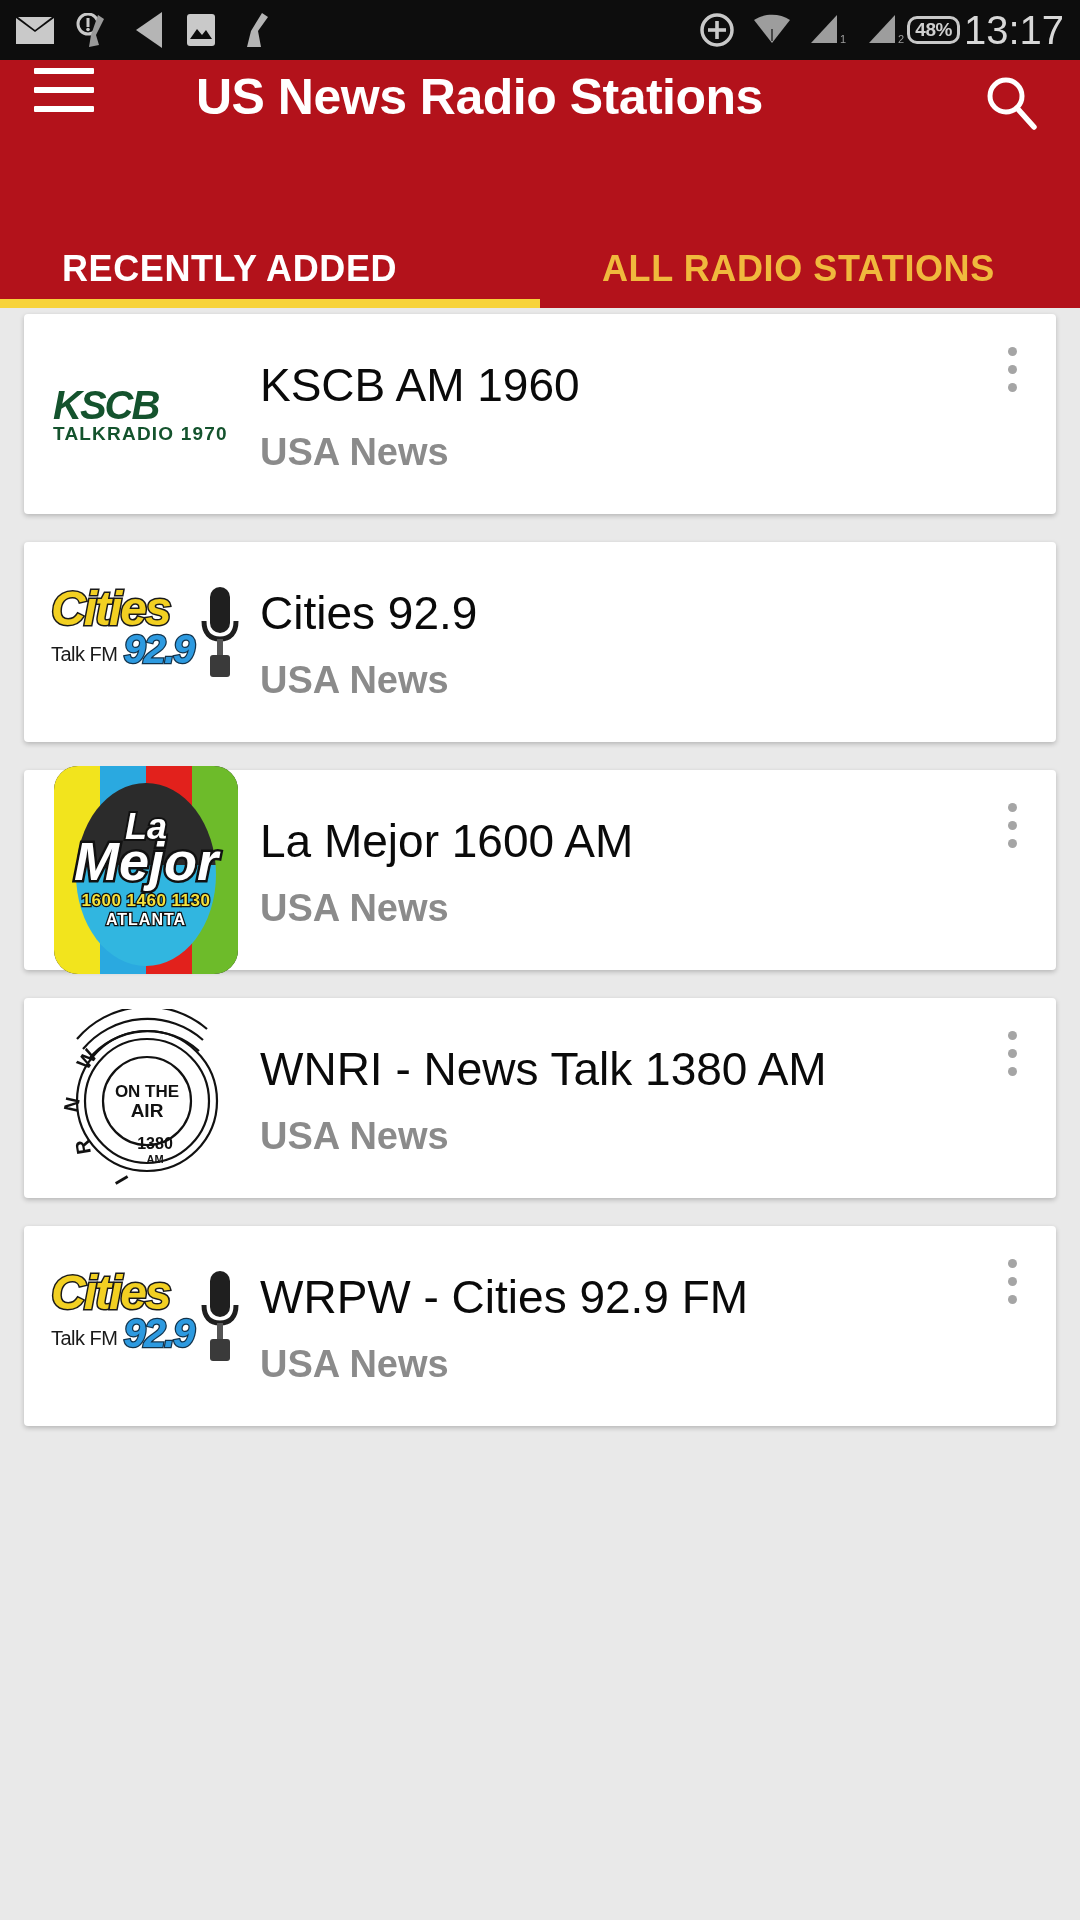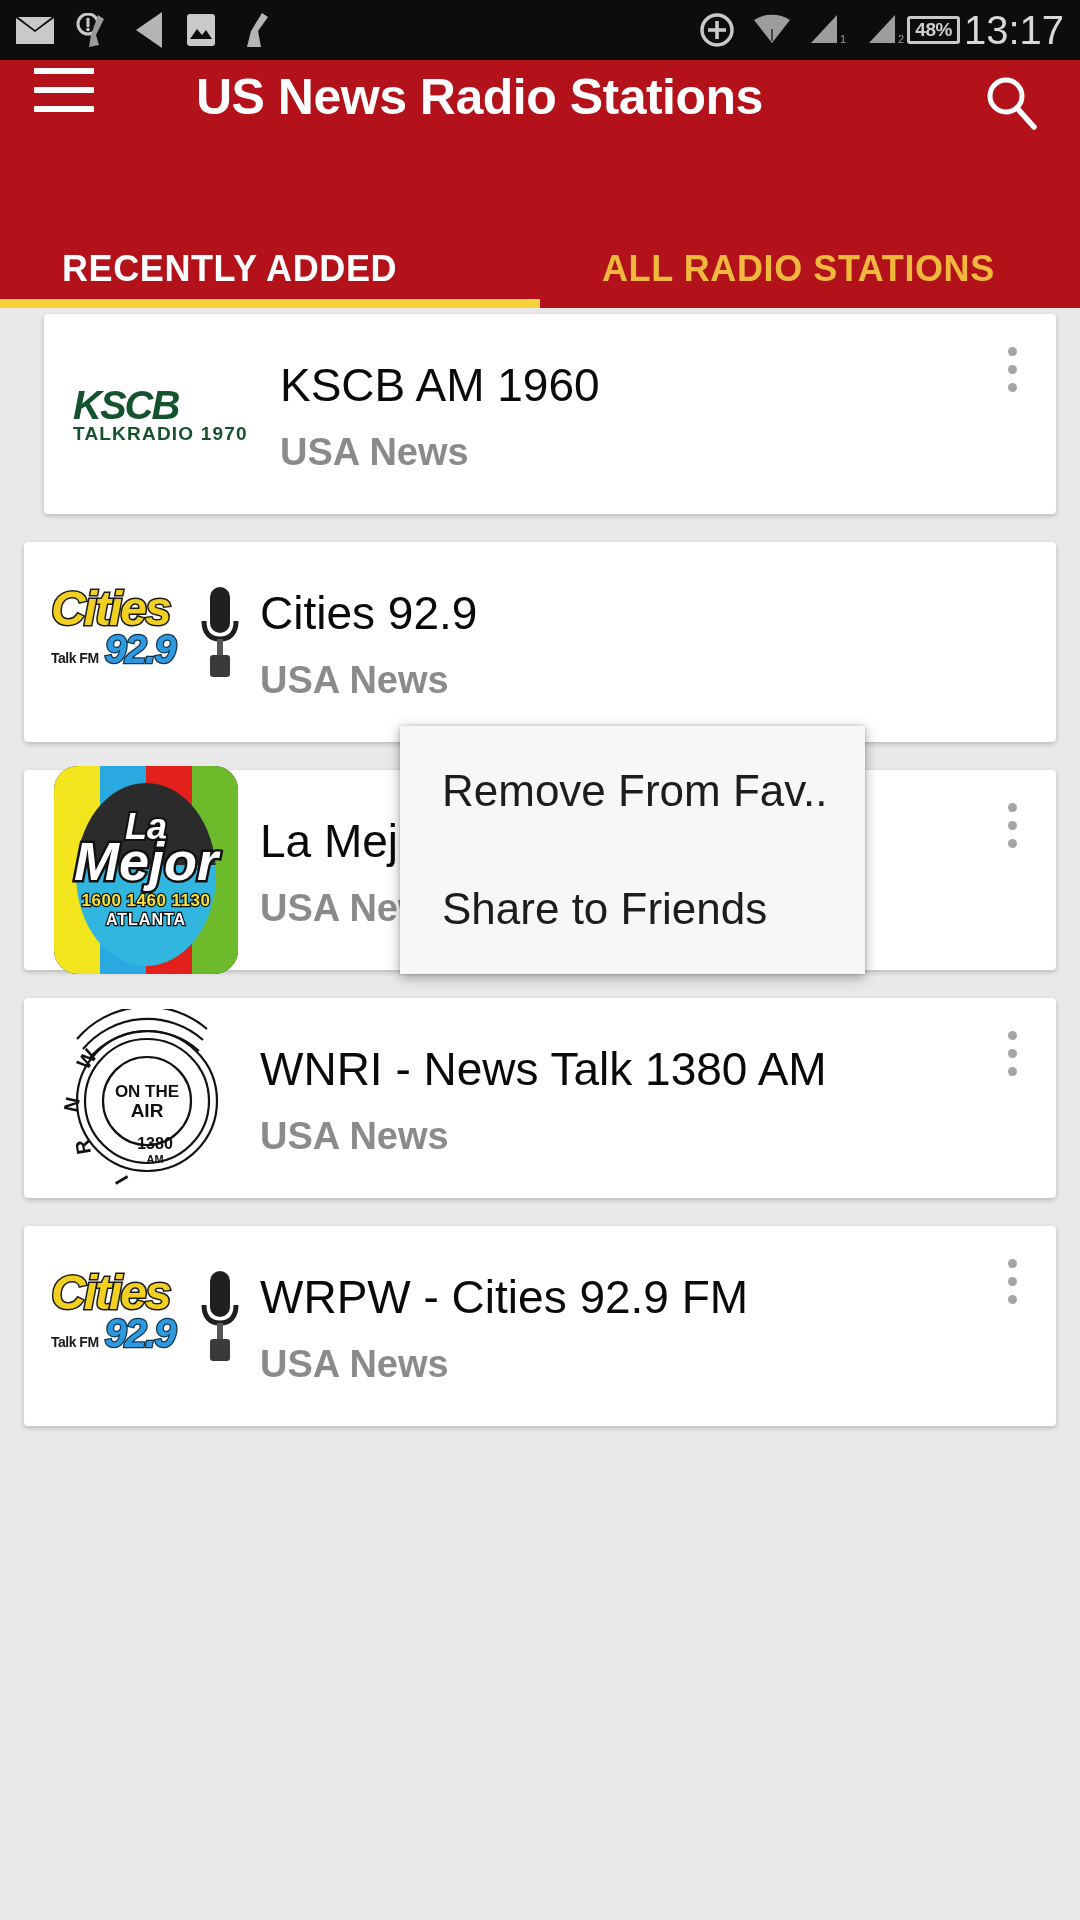--- a/index.html
+++ b/index.html
@@ -16,21 +16,21 @@
     height: 60px; width: 100%;
     background: #0d0d0d;
     display: flex; align-items: center;
     padding: 0 16px;
     color: #d6d6d6;
   }
   .sb-left { display: flex; align-items: center; gap: 22px; flex: 0 0 auto; }
   .sb-right { display: flex; align-items: center; gap: 18px; margin-left: auto; }
   .sb-ico { display: block; }
   .sb-batt {
-    border: 3px solid #c9c9c9; border-radius: 3px;
+    border: 3px solid #c9c9c9; border-radius: 10px;
     padding: 1px 5px; font-size: 19px; font-weight: 700;
     color: #cfcfcf; line-height: 1.05; letter-spacing: -0.5px;
     position: relative;
   }
   .sb-clock {
     font-size: 40px; font-weight: 400; color: #d8d8d8;
     letter-spacing: 0px; margin-left: 4px; line-height: 1;
   }
 
   
@@ -102,21 +102,21 @@
   .card {
     background: #ffffff;
     border-radius: 4px;
     box-shadow: 0 2px 5px rgba(0,0,0,0.22);
     display: flex;
     align-items: center;
     padding: 0 22px;
     position: relative;
     margin-bottom: 28px;
   }
-  .card.first { margin-top: 6px; margin-left: 20px; }
+  .card.first { margin-top: 6px; }
   .logo-wrap {
     flex: 0 0 200px;
     height: 200px;
     display: flex; align-items: center; justify-content: center;
   }
   .card-text {
     flex: 1 1 auto;
     padding-left: 14px;
     padding-right: 30px;
     min-width: 0;
@@ -183,21 +183,21 @@
   }
   .logo-cities .word {
     font-size: 48px; font-weight: 700; font-style: italic;
     color: #f2d022; -webkit-text-stroke: 3px #1a1a1a;
     paint-order: stroke fill;
     letter-spacing: -2px; line-height: 0.9;
   }
   .logo-cities .sub {
     display: flex; align-items: flex-end; gap: 6px; margin-top: 2px;
   }
-  .logo-cities .talk { font-size: 14px; font-weight: 700; color: #1a1a1a; letter-spacing: -0.5px; }
+  .logo-cities .talk { font-size: 20px; font-weight: 400; color: #1a1a1a; letter-spacing: -0.5px; }
   .logo-cities .num {
     font-size: 40px; font-weight: 700; font-style: italic; color: #2d9ae0;
     -webkit-text-stroke: 2.5px #12324a; paint-order: stroke fill;
     letter-spacing: -2px; line-height: 0.85;
   }
   .logo-cities .mic {
     position: absolute; right: 2px; top: -2px;
     width: 38px; height: 96px;
   }
 
@@ -426,22 +426,14 @@
       <div class="station-name">WRPW - Cities 92.9 FM</div>
       <div class="station-genre">USA News</div>
     </div>
     <div class="overflow-btn">
       <i></i>
         <i></i>
         <i></i>
     </div>
   </div>
 
-  <div class="popup">
-    <div class="popup-item">
-      <span>Remove From Fav..</span>
-    </div>
-    <div class="popup-item">
-      <span>Share to Friends</span>
-    </div>
-  </div>
 
 </div>
 
 </body></html>

